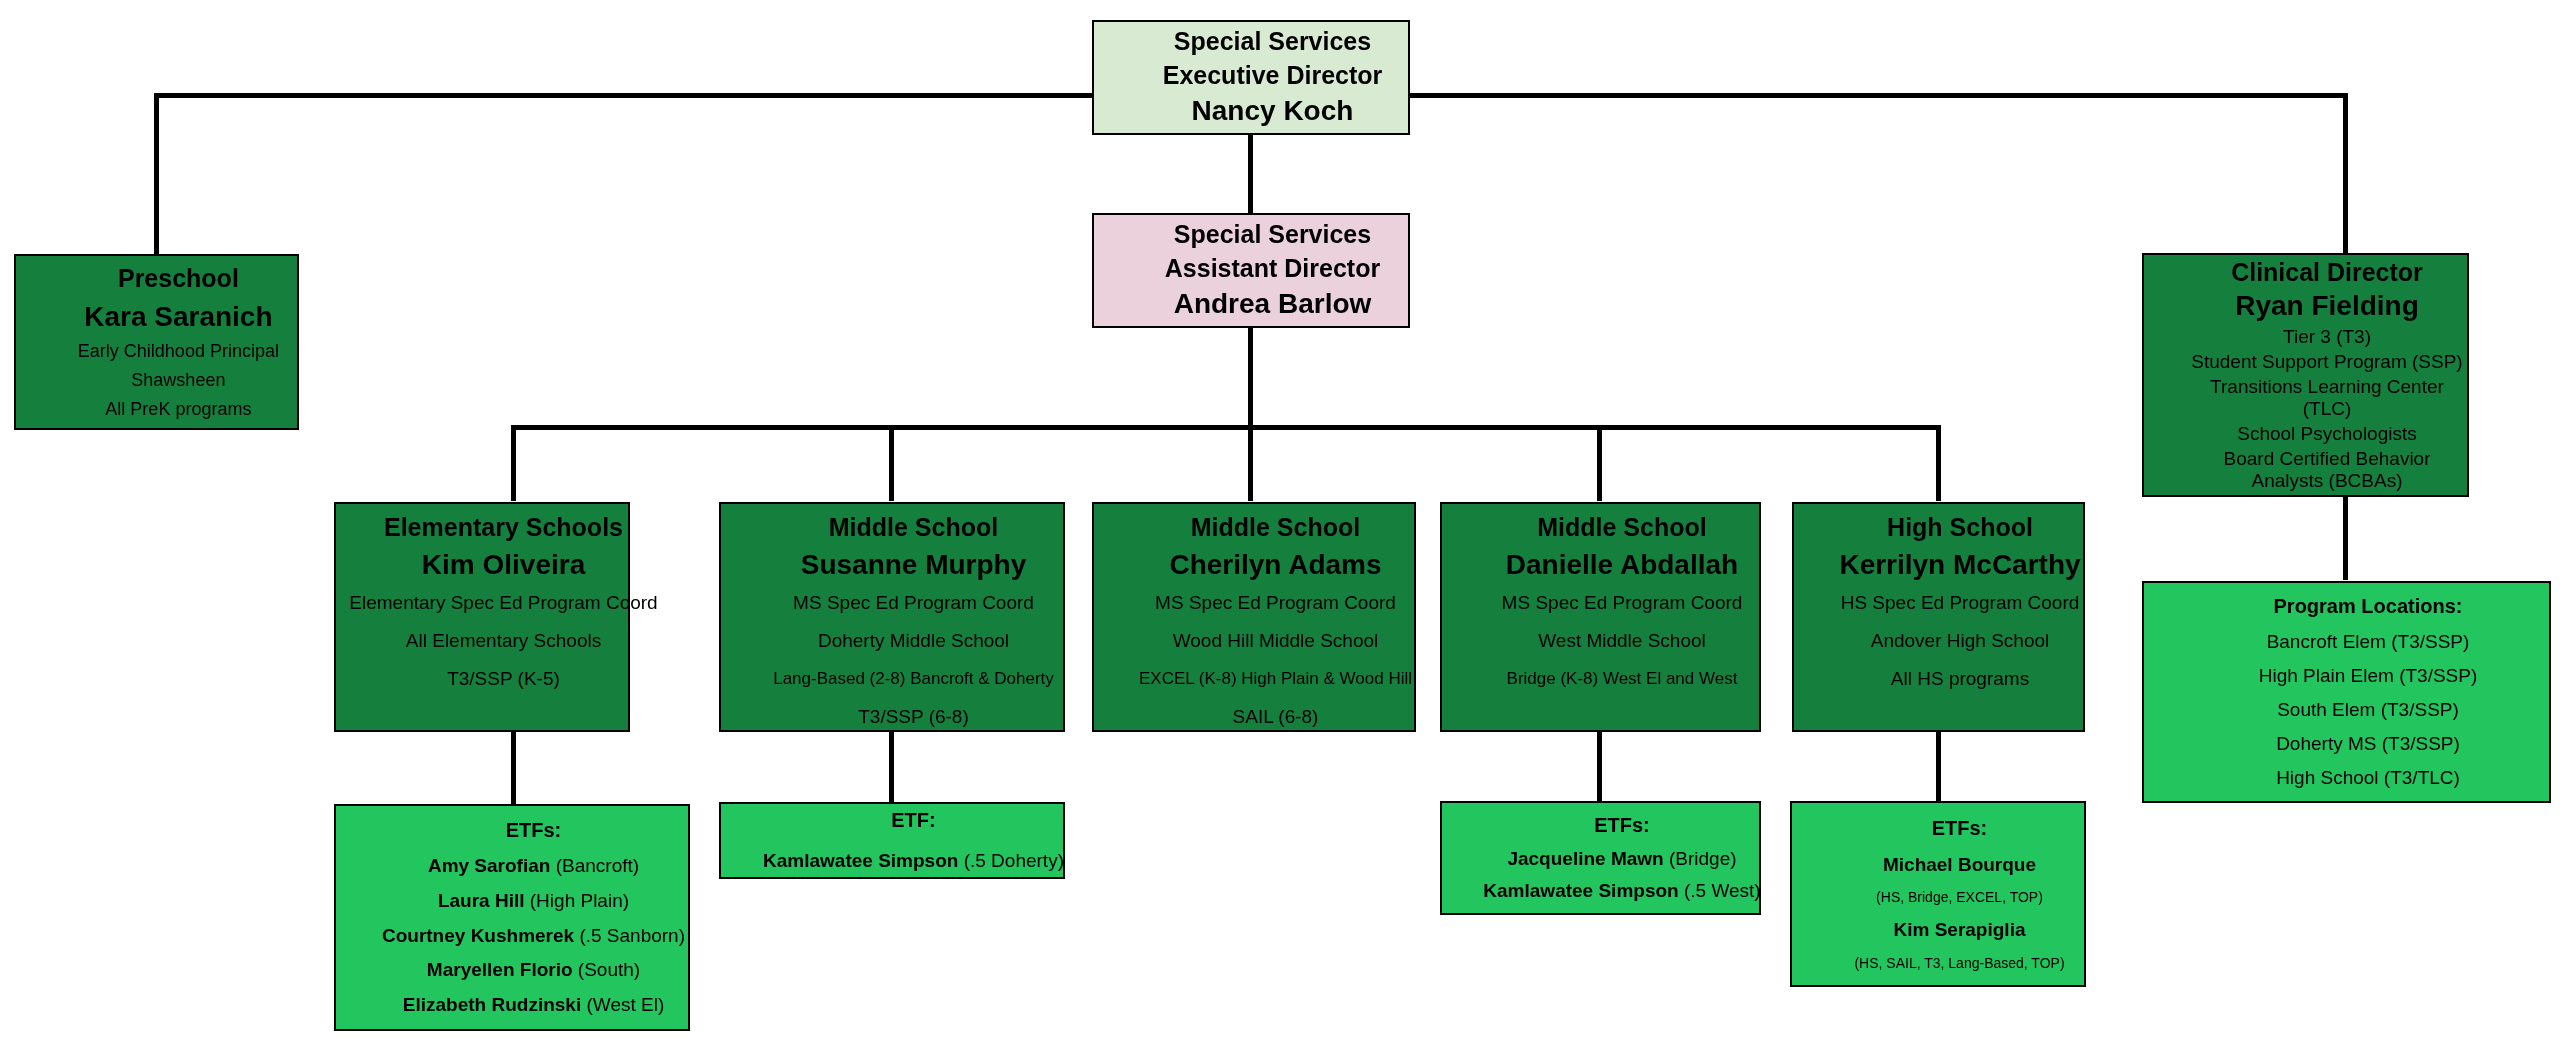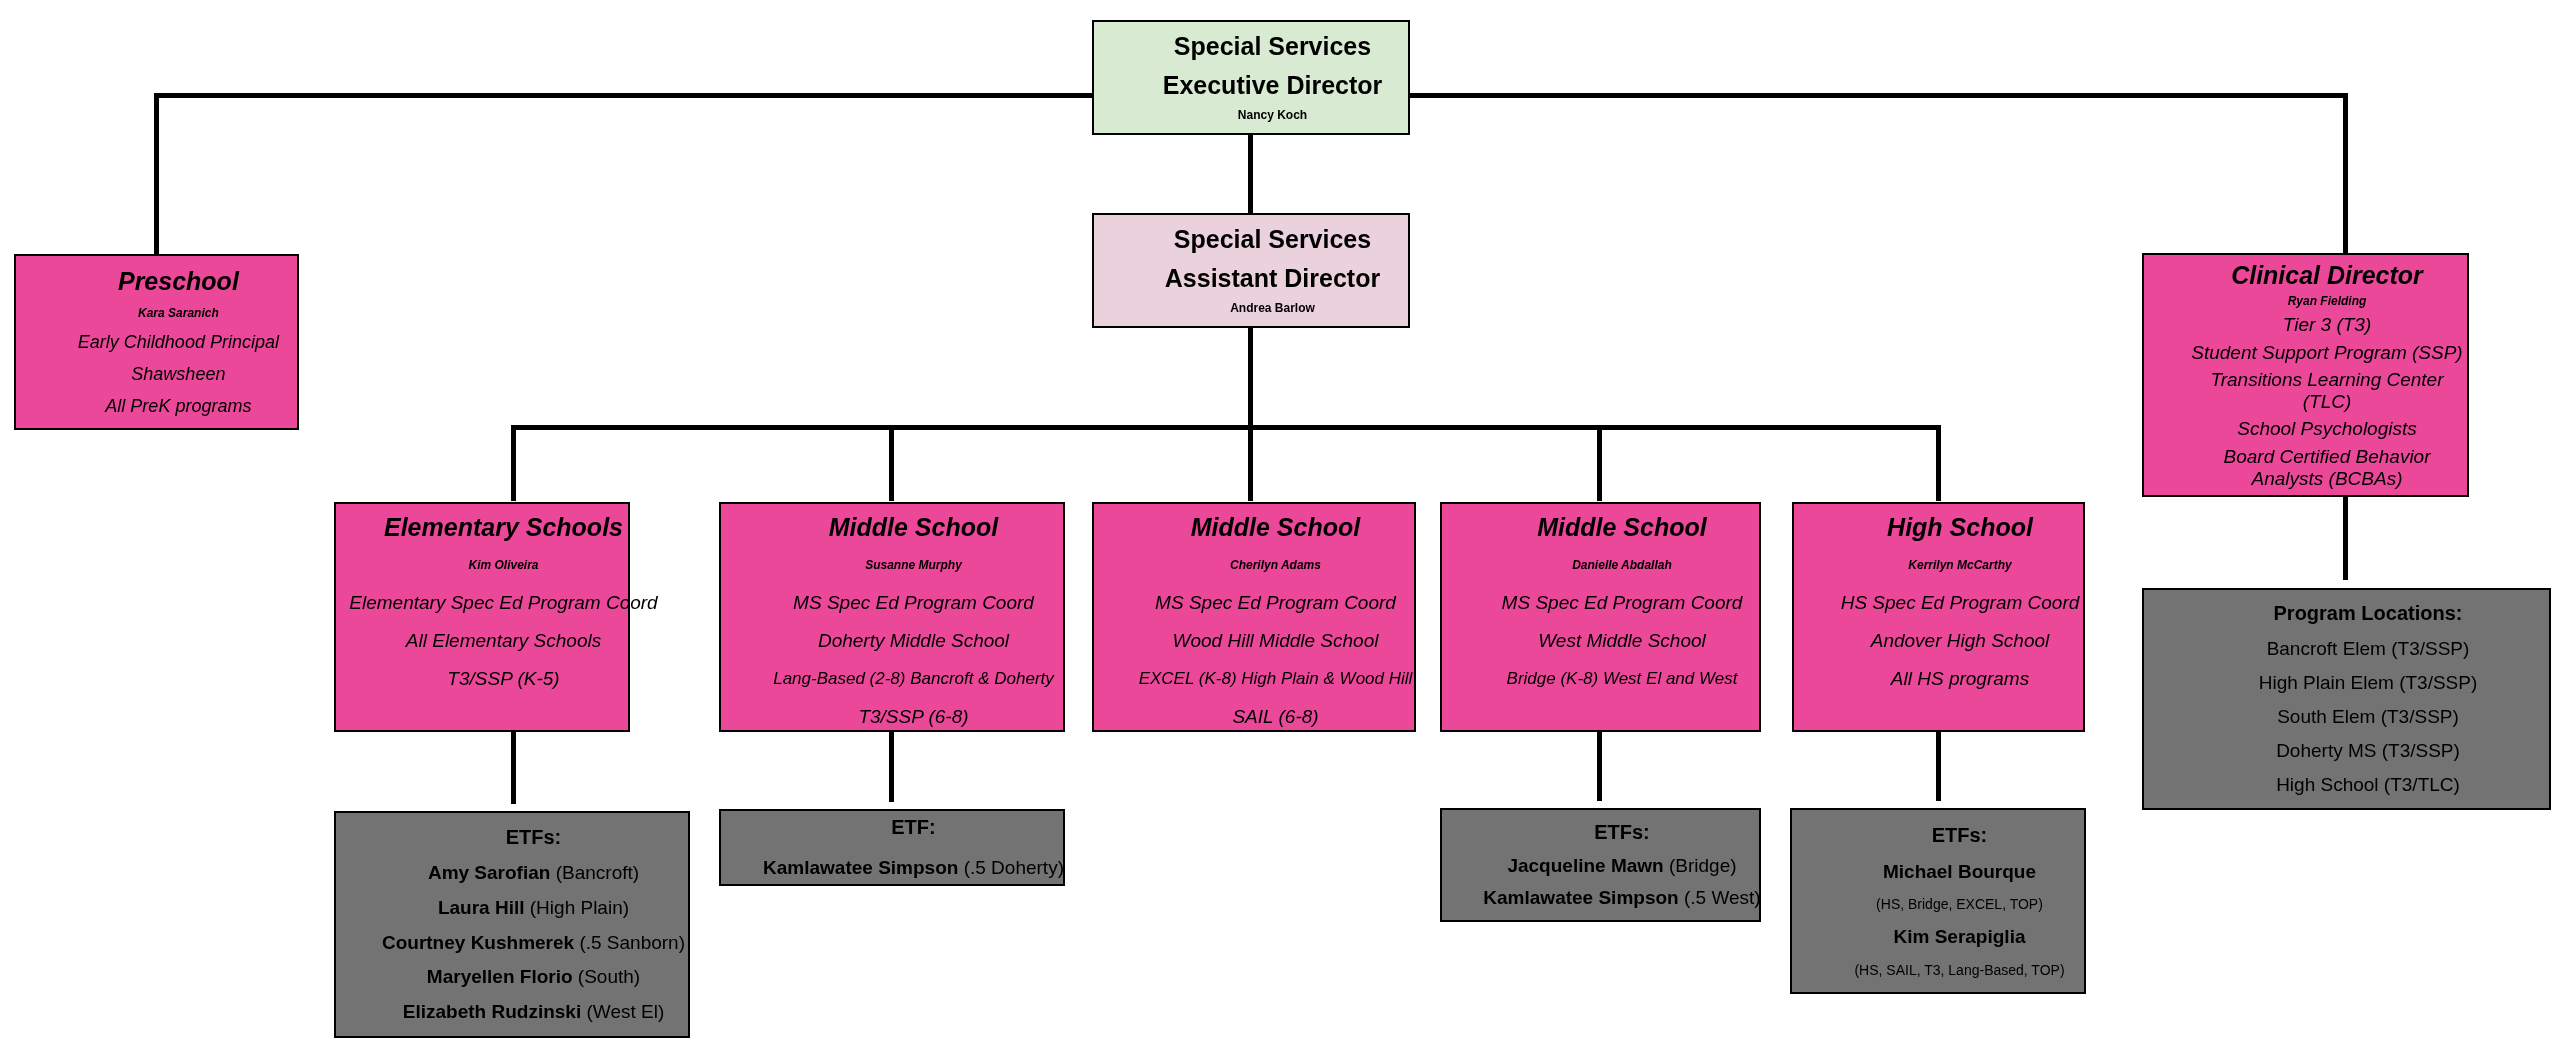--- a/index.html
+++ b/index.html
@@ -19,27 +19,27 @@
     display: flex;
     flex-direction: column;
     align-items: center;
     justify-content: space-evenly;
     text-align: center;
     line-height: 1.15;
     padding-left: 43px;
   }
   .green  { background: #d9ead3; }
   .pink   { background: #ead1dc; }
-  .blue   { background: #ec4899; font-style: italic; }
-  .orange { background: #737373; margin-top: 7px; }
+  .blue   { background: #15803d; }
+  .orange { background: #22c55e; }
 
   .line { position: absolute; background: #000; }
 
   .bt { font-size: 25px; font-weight: 700; }
-  .bn { font-size: 12px; font-weight: 700; }
+  .bn { font-size: 28px; font-weight: 700; }
   .bd { font-size: 19px; font-weight: 400; }
   .bd.small { font-size: 17px; }
   .preschool-detail { font-size: 18px; }
 
   
   .dept { justify-content: flex-start; padding-top: 3.6px; }
   .dept > div { line-height: 38px; height: 38px; white-space: nowrap; }
 
   .etf-h { font-size: 20px; font-weight: 700; }
   .etf-line { font-size: 19px; white-space: nowrap; }

